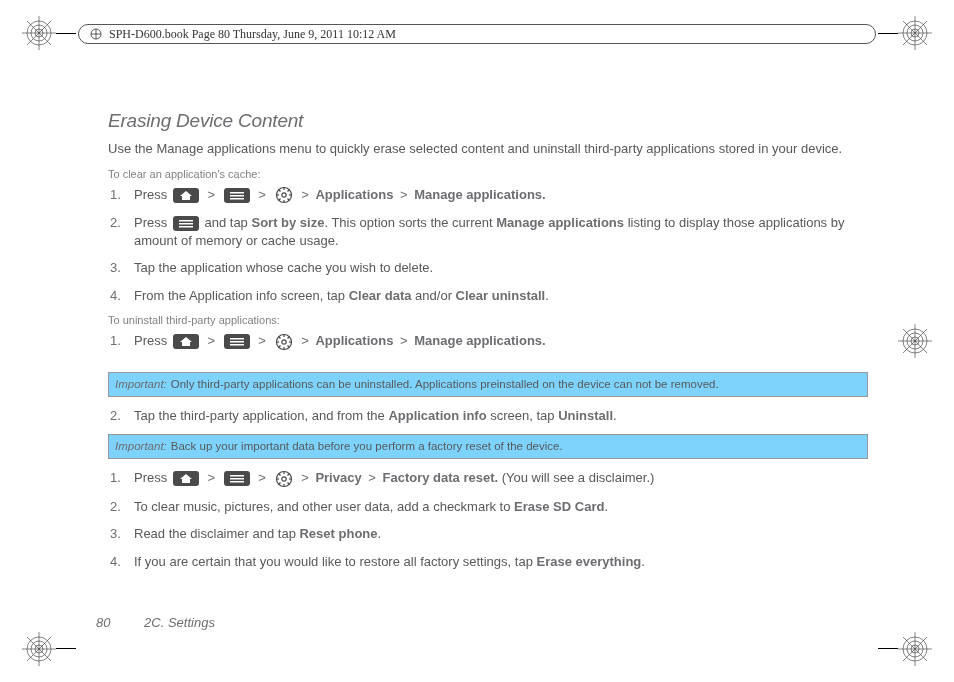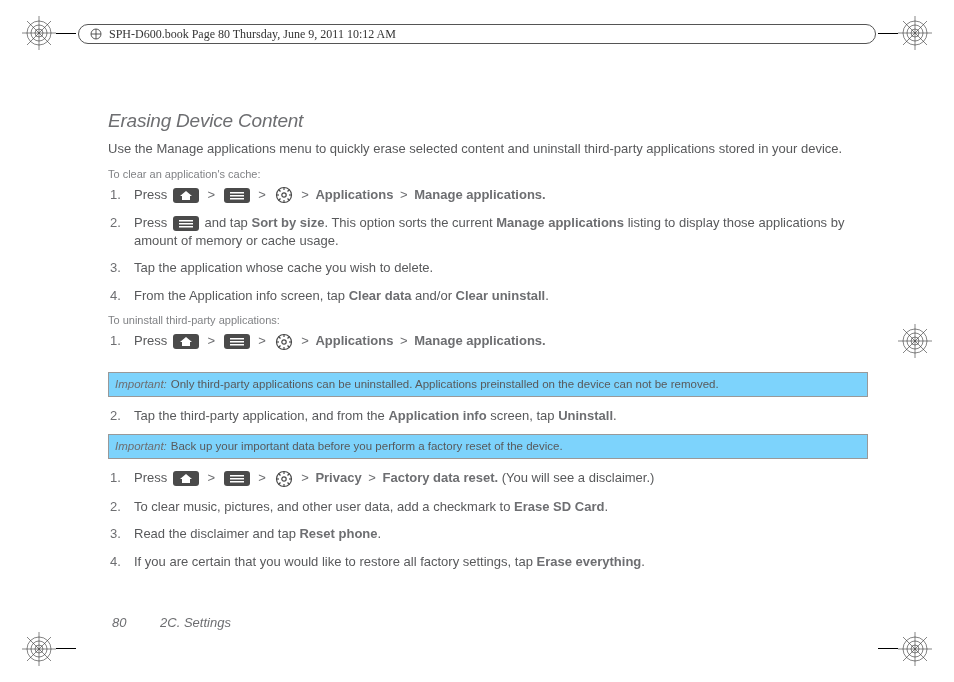--- a/index.html
+++ b/index.html
@@ -101,21 +101,21 @@
   .note-label {
     font-style: italic;
     color: #6d6e71;
     flex: 0 0 auto;
     padding-right: 4px;
   }
   .note-text { flex: 1; }
   .footer {
     position: absolute;
     bottom: 52px;
-    left: 112px;
+    left: 96px;
     font-style: italic;
     color: #6d6e71;
     font-size: 13px;
   }
   .footer .pnum { margin-right: 30px; font-style: italic; }
   .crop-line-h { position:absolute; height:1px; background:#000; }
 </style>
 </head>
 <body>
 

